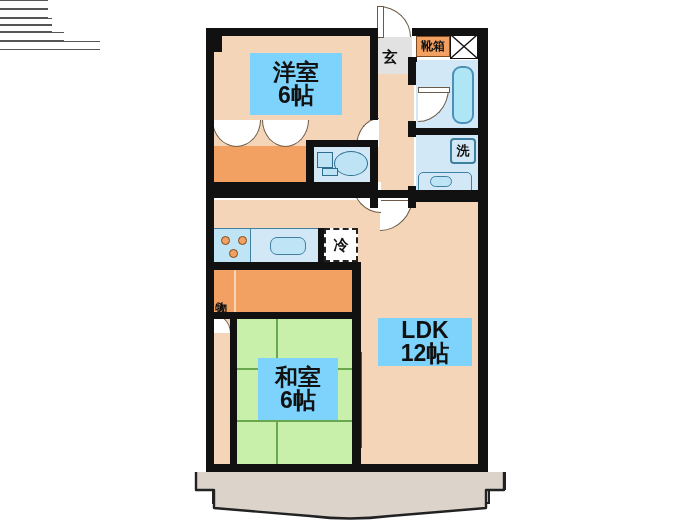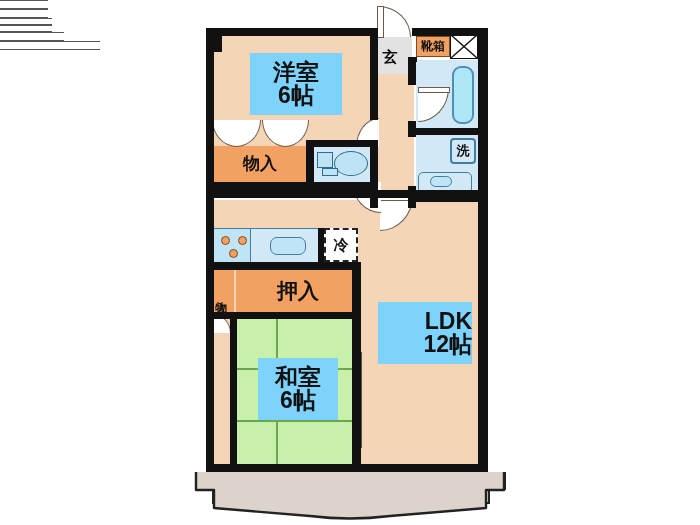--- a/index.html
+++ b/index.html
@@ -114,21 +114,20 @@
 
   <div class="lbl two t22" style="left:250px;top:53px;width:92px;height:62px;">
     <span>洋室</span>
     <span>6帖</span>
   </div>
 
   <div class="win" style="left:222px;top:32px;width:48px;height:7px;"></div>
   <div class="win" style="left:274px;top:32px;width:48px;height:7px;"></div>
 
   <div class="abs floor-storage" style="left:212px;top:146px;width:96px;height:36px;"></div>
-  <div class="lbl t17 lbl-nobg" style="left:222px;top:153px;width:76px;height:22px;">物入</div>
 
   <div class="arc arc-bl" style="left:212px;top:120px;width:24px;height:26px;"></div>
   <div class="arc arc-br" style="left:236px;top:120px;width:24px;height:26px;"></div>
   <div class="arc arc-bl" style="left:262px;top:120px;width:23px;height:26px;"></div>
   <div class="arc arc-br" style="left:285px;top:120px;width:23px;height:26px;"></div>
 
   <div class="abs floor-water" style="left:212px;top:228px;width:108px;height:36px;border:1.5px solid #3f7fa0;"></div>
 
   <div class="fx" style="left:213px;top:229px;width:38px;height:34px;background:#BFE4F5;border-right:1.5px solid #3f7fa0;"></div>
   <div class="stove-dot" style="left:221px;top:236px;width:7px;height:7px;"></div>
@@ -138,40 +137,39 @@
   <div class="fx sinkbox" style="left:270px;top:237px;width:36px;height:18px;"></div>
 
   <div class="fx dashbox" style="left:324px;top:228px;width:34px;height:34px;"></div>
   <div class="lbl t15 lbl-nobg" style="left:324px;top:234px;width:34px;height:22px;">冷</div>
 
   <div class="abs floor-storage" style="left:208px;top:270px;width:26px;height:42px;"></div>
   <div class="lbl t12 vert lbl-nobg" style="left:208px;top:272px;width:26px;height:40px;">物入</div>
   <div class="arc arc-tr" style="left:208px;top:312px;width:22px;height:20px;"></div>
 
   <div class="abs floor-storage" style="left:236px;top:270px;width:122px;height:42px;"></div>
-  <div class="lbl t20 lbl-nobg" style="left:252px;top:278px;width:92px;height:26px;">押入</div>
 
   <div class="abs floor-tatami" style="left:236px;top:318px;width:122px;height:152px;"></div>
 
   <div class="abs seam" style="left:236px;top:368px;width:40px;height:1.6px;"></div>
   <div class="abs seam" style="left:276px;top:318px;width:1.6px;height:50px;"></div>
   <div class="abs seam" style="left:276px;top:368px;width:82px;height:1.6px;"></div>
   <div class="abs seam" style="left:276px;top:368px;width:1.6px;height:52px;"></div>
   <div class="abs seam" style="left:236px;top:420px;width:122px;height:1.6px;"></div>
   <div class="abs seam" style="left:276px;top:420px;width:1.6px;height:50px;"></div>
 
   <div class="lbl two t22" style="left:258px;top:358px;width:80px;height:62px;">
     <span>和室</span>
     <span>6帖</span>
   </div>
 
   <div class="slide" style="position:absolute;left:354px;top:352px;width:6px;height:46px;"></div>
   <div class="slide" style="position:absolute;left:354px;top:400px;width:6px;height:46px;"></div>
 
-  <div class="lbl two t22" style="left:378px;top:302px;width:94px;height:62px;align-items:flex-end;">
+  <div class="lbl two t22" style="left:378px;top:318px;width:94px;height:48px;">
     <span>LDK</span>
     <span>12帖</span>
   </div>
 
   <div class="arc arc-br" style="left:380px;top:196px;width:32px;height:34px;"></div>
   <div class="leaf" style="left:380px;top:195px;width:32px;height:4px;"></div>
 
   <div class="arc arc-bl" style="left:352px;top:182px;width:28px;height:30px;"></div>
 
   <div class="arc arc-tl" style="left:356px;top:118px;width:22px;height:28px;"></div>

